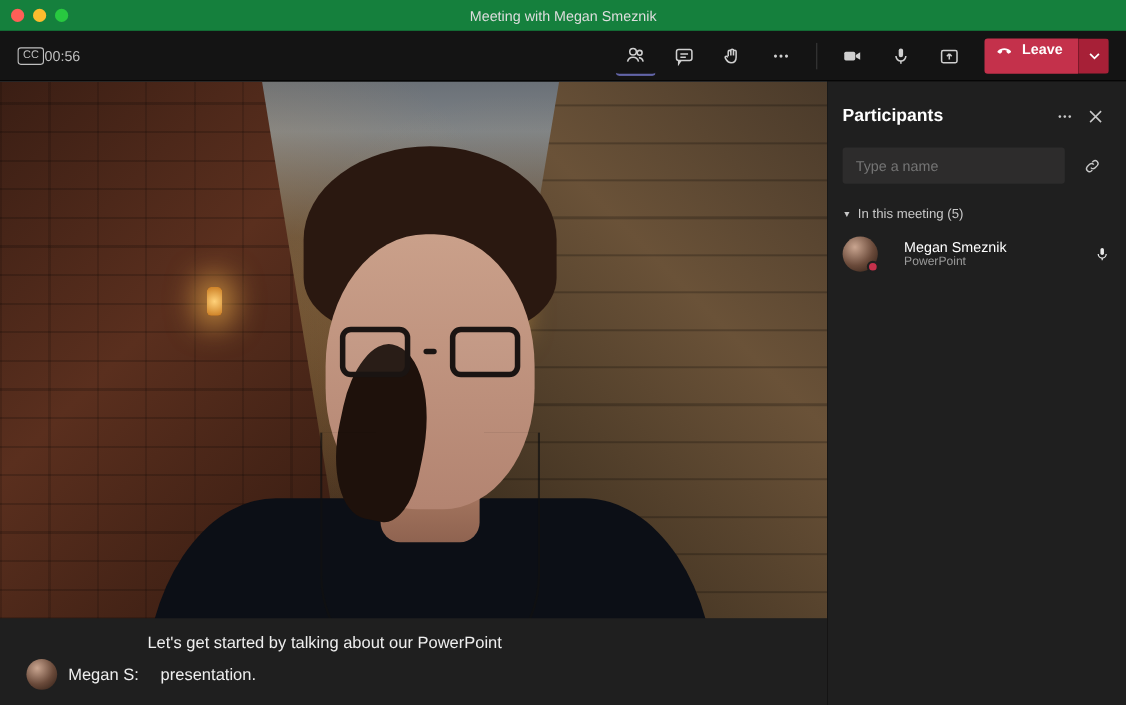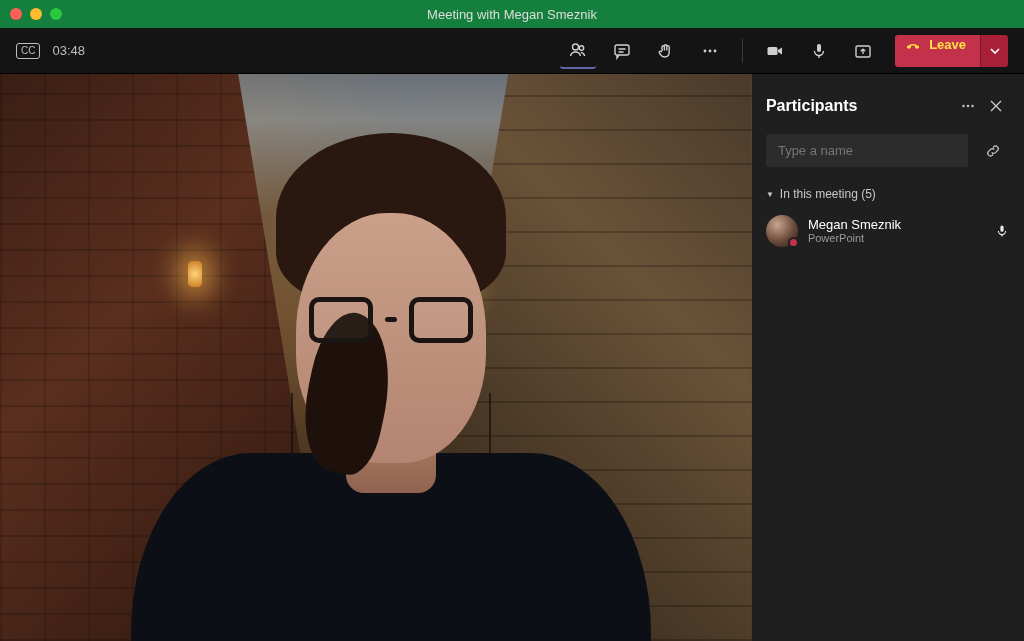--- a/index.html
+++ b/index.html
@@ -9,28 +9,28 @@
   .titlebar { height: 28px; background: #15803d; display: flex; align-items: center; position: relative; }
   .traffic { display: flex; gap: 8px; margin-left: 10px; }
   .dot { width: 12px; height: 12px; border-radius: 50%; }
   .dot.red { background: #ff5f57; }
   .dot.yellow { background: #febc2e; }
   .dot.green { background: #28c840; }
   .title { position: absolute; left: 0; right: 0; text-align: center; font-size: 13px; color: #ddd; pointer-events: none; }
 
   
   .toolbar { height: 46px; background: #141414; display: flex; align-items: center; padding: 0 16px; border-bottom: 1px solid #000; }
-  .tb-left { display: flex; align-items: center; gap: 12px; color: #bfbfbf; font-size: 13px; }
+  .tb-left { display: flex; align-items: center; color: #bfbfbf; font-size: 13px; }
   .tb-spacer { flex: 1; }
   .tb-icons { display: flex; align-items: center; gap: 8px; }
   .tb-btn { width: 36px; height: 36px; border-radius: 3px; display: flex; align-items: center; justify-content: center; cursor: pointer; color: #cfcfcf; }
   .tb-btn.active { border-bottom: 2px solid #6264a7; }
   .tb-sep { width: 1px; height: 24px; background: #3a3a3a; margin: 0 6px; }
   .leave-wrap { display: flex; align-items: stretch; height: 32px; margin-left: 6px; }
-  .leave-btn { background: #c4314b; color: #fde047; border: none; padding: 0 14px 12px 10px; font-size: 13px; font-weight: 600; display: flex; align-items: center; gap: 8px; cursor: pointer; border-radius: 3px 0 0 3px; }
+  .leave-btn { background: #c4314b; color: #ffffff; border: none; padding: 0 14px 12px 10px; font-size: 13px; font-weight: 600; display: flex; align-items: center; gap: 8px; cursor: pointer; border-radius: 3px 0 0 3px; }
   .leave-caret { background: #a72037; width: 28px; display: flex; align-items: center; justify-content: center; cursor: pointer; border-radius: 0 3px 3px 0; border-left: 1px solid rgba(0,0,0,.25); color:#fff;}
   .cc-icon { border: 1px solid #bfbfbf; border-radius: 3px; font-size: 10px; padding: 2px 4px; color: #bfbfbf; line-height: 1; }
 
   
   .main { display: flex; height: 567px; }
   .video-area { position: relative; width: 767px; height: 100%; background: #000; overflow: hidden; }
   .video-bg { position: absolute; inset: 0; background:
       radial-gradient(circle at 25% 40%, rgba(255,170,60,.25), transparent 45%),
       radial-gradient(circle at 62% 42%, rgba(255,180,70,.2), transparent 40%),
       linear-gradient(180deg, #6a7077 0%, #7e8387 8%, #5a4a3c 25%, #3e2d22 60%, #1f140d 100%);
@@ -73,21 +73,21 @@
   
   .panel { width: 277px; background: #1f1f1f; padding: 12px 14px; display: flex; flex-direction: column; }
   .panel-head { display: flex; align-items: center; margin: 6px 0 14px; }
   .panel-title { font-size: 16px; font-weight: 700; flex: 1; }
   .panel-icn { width: 28px; height: 28px; display:flex; align-items:center; justify-content:center; color:#c8c8c8; cursor:pointer; border-radius:3px; }
   .search-row { display:flex; gap:8px; margin-bottom: 14px; }
   .search { flex:1; background:#2d2c2c; border:none; color:#cfcfcf; font-size:13px; padding:9px 12px; border-radius:3px; outline:none; }
   .share-icn { width:34px; display:flex; align-items:center; justify-content:center; color:#c8c8c8; cursor:pointer; border-radius:3px; }
   .section-h { display:flex; align-items:center; gap:6px; font-size:12px; color:#c8c8c8; margin: 6px 0 8px; cursor:pointer; }
   .caret-sm { font-size:8px; color:#c8c8c8; }
-  .part-row { display:flex; align-items:center; gap:10px; padding:6px 0; }
+  .part-row { display:flex; align-items:center; gap:24px; padding:6px 0; }
   .part-avatar { position:relative; width:32px; height:32px; border-radius:50%; background: radial-gradient(circle at 35% 30%, #c9a590, #6a4a3a 55%, #2a1a12); flex-shrink:0; }
   .presence { position:absolute; right:-1px; bottom:-1px; width:11px; height:11px; border-radius:50%; background:#c4314b; border:2px solid #1f1f1f; }
   .part-meta { display:flex; flex-direction:column; line-height:1.2; flex:1; }
   .part-name { font-size:13px; color:#fff; }
   .part-role { font-size:11px; color:#9a9a9a; }
   .part-mic { color:#eaeaea; }
 
   svg { display:block; }
 </style>
 </head>
@@ -98,21 +98,21 @@
     <div class="dot red"></div>
     <div class="dot yellow"></div>
     <div class="dot green"></div>
   </div>
   <div class="title">Meeting with Megan Smeznik</div>
 </div>
 
 <div class="toolbar">
   <div class="tb-left">
     <span class="cc-icon">CC</span>
-    <span>03:48</span>
+    <span>00:56</span>
   </div>
   <div class="tb-spacer"></div>
   <div class="tb-icons">
     <div class="tb-btn active">
       <svg width="20" height="20" viewBox="0 0 20 20" fill="none" stroke="currentColor" stroke-width="1.4">
         <circle cx="7.5" cy="7" r="3"></circle>
           <circle cx="13.5" cy="8" r="2.2"></circle>
         <path d="M2.5 16c.6-2.6 2.7-4 5-4s4.4 1.4 5 4"></path>
         <path d="M12.8 12.4c1.9.2 3.4 1.4 3.9 3.6"></path>
       </svg>
@@ -187,20 +187,28 @@
       <div class="head"></div>
       <div class="hair-side"></div>
       <div class="earbuds"></div>
       <div class="glasses">
           <div class="lens"></div>
           <div class="bridge"></div>
           <div class="lens"></div>
         </div>
     </div>
 
+    <div class="captions">
+      <div class="cap-line1">Let's get started by talking about our PowerPoint</div>
+      <div class="cap-line2">
+        <div class="cap-avatar"></div>
+        <div class="cap-name">Megan S:</div>
+        <div class="cap-text2">presentation.</div>
+      </div>
+    </div>
   </div>
 
   <div class="panel">
     <div class="panel-head">
       <div class="panel-title">Participants</div>
       <div class="panel-icn">
         <svg width="18" height="18" viewBox="0 0 20 20" fill="currentColor">
             <circle cx="5" cy="10" r="1.3"></circle>
             <circle cx="10" cy="10" r="1.3"></circle>
             <circle cx="15" cy="10" r="1.3"></circle>

